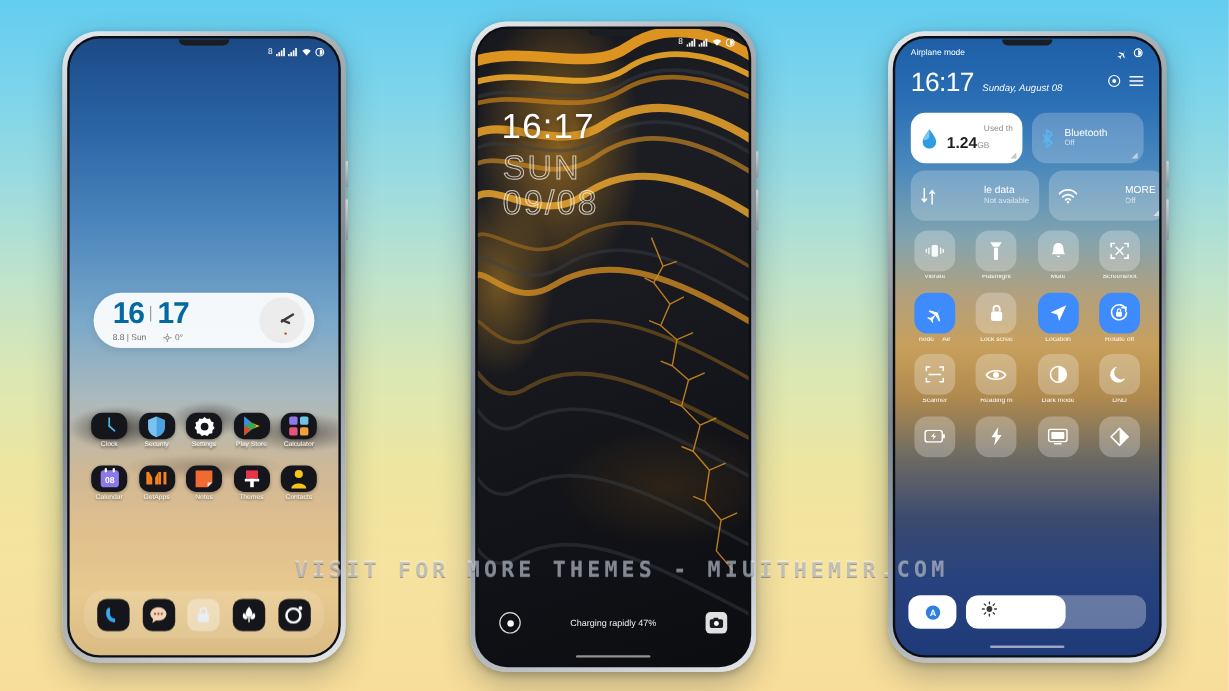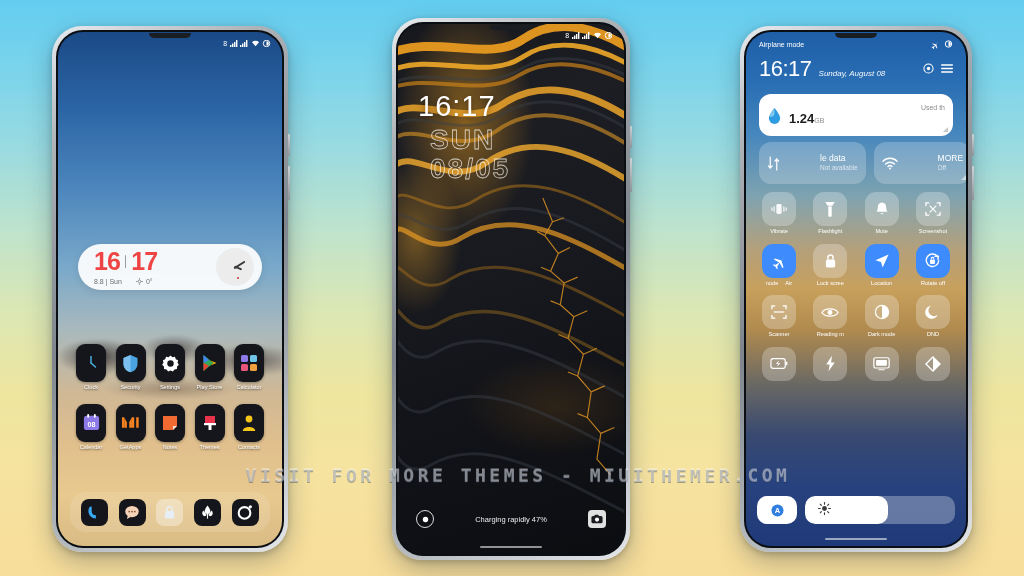--- a/index.html
+++ b/index.html
@@ -76,21 +76,21 @@
   .clock-widget {
     position: absolute; left: 20px; right: 20px; top: 212px; height: 46px;
     background: rgba(255,255,255,.92);
     border-radius: 23px;
     display: flex; align-items: center;
     padding: 0 8px 0 16px;
     box-shadow: 0 2px 8px rgba(0,0,0,.10);
   }
   .cw-left { flex: 1; }
   .cw-time { display: flex; align-items: baseline; gap: 3px; }
-  .cw-hh, .cw-mm { font-size: 25px; font-weight: 700; color: #ef4444; letter-spacing: -1px; line-height: 1; }
+  .cw-hh, .cw-mm { font-size: 25px; font-weight: 700; color: #0369a1; letter-spacing: -1px; line-height: 1; }
   .cw-sep { width: 1.5px; height: 13px; background: #9a9a9a; border-radius: 1px; margin: 0 2px; align-self: center; }
   .cw-sub { display: flex; align-items: center; gap: 14px; margin-top: 4px; }
   .cw-date { font-size: 7px; color: #6d6d6d; }
   .cw-wx { display: flex; align-items: center; gap: 3px; font-size: 7px; color: #6d6d6d; }
   .cw-dial {
     width: 38px; height: 38px; border-radius: 50%;
     background: #ececec; position: relative; flex: none;
   }
   .cw-hand {
     position: absolute; left: 50%; top: 50%; width: 13px; height: 1.6px;
@@ -103,21 +103,21 @@
     background: #3b3b3b; transform-origin: 1px 50%;
     transform: rotate(22deg) translate(-1px,-50%);
     border-radius: 1px;
   }
   .cw-dot { position: absolute; left: 56%; top: 76%; width: 2px; height: 2px; background: #c0392b; border-radius: 50%; }
 
   .app-grid { position: absolute; left: 14px; right: 14px; top: 312px; }
   .app-row { display: flex; justify-content: space-between; margin-bottom: 13px; }
   .app { width: 38px; text-align: center; }
   .app-ico {
-    width: 30px; height: 38px; margin: 0 auto 3px;
+    width: 30px; height: 22px; margin: 0 auto 3px;
     border-radius: 9px; background: #14161c;
     display: flex; align-items: center; justify-content: center;
     box-shadow: 0 1px 3px rgba(0,0,0,.35);
     overflow: hidden; position: relative;
   }
   .app-lbl { font-size: 5.6px; color: #fff; text-shadow: 0 1px 2px rgba(0,0,0,.65); line-height: 1; }
 
   .dock {
     position: absolute; left: 12px; right: 12px; bottom: 14px; height: 40px;
     background: rgba(255,255,255,.12);
@@ -141,22 +141,22 @@
       radial-gradient(ellipse 110px 190px at 30% 18%, rgba(240,160,30,.50), transparent 62%),
       radial-gradient(ellipse 70px 120px at 8% 40%, rgba(245,170,40,.40), transparent 65%),
       linear-gradient(162deg,#17181d 0%,#1d1e23 20%,#191a1f 44%,#121318 70%,#0c0d11 100%);
   }
   .lock-time {
     position: absolute; left: 20px; top: 68px;
     font-size: 29px; font-weight: 300; color: #fff;
     letter-spacing: 1px; line-height: 1; text-shadow: 0 1px 6px rgba(0,0,0,.5);
   }
   .lock-dow, .lock-date {
-    position: absolute; left: 32px;
-    font-size: 28px; font-weight: 700; line-height: .96;
+    position: absolute; left: 21px;
+    font-size: 28px; font-weight: 400; line-height: .96;
     letter-spacing: 2px;
     color: transparent;
     text-align: right;
     -webkit-text-stroke: .8px rgba(255,255,255,.72);
   }
   .lock-dow { top: 103px; }
   .lock-date { top: 132px; }
   .lock-bottom {
     position: absolute; left: 0; right: 0; bottom: 26px;
     display: flex; align-items: center; justify-content: space-between;
@@ -532,21 +532,21 @@
           <path d="M4.5 6.2 L1 2.2 A5 5 0 0 1 8 2.2 Z" fill="#fff"></path>
         </svg>
         <svg class="sb-icon" width="9" height="7" viewBox="0 0 9 7">
           <circle cx="4.5" cy="3.5" r="3.2" fill="none" stroke="#fff" stroke-width="1"></circle>
           <path d="M4.5 1.2 A2.3 2.3 0 0 1 4.5 5.8 Z" fill="#fff"></path>
         </svg>
       </div>
 
       <div class="lock-time">16:17</div>
       <div class="lock-dow">SUN</div>
-      <div class="lock-date">08/05</div>
+      <div class="lock-date">09/08</div>
 
       <div class="lock-bottom">
         <div class="lb-btn">
           <svg width="9" height="9" viewBox="0 0 10 10">
               <circle cx="5" cy="5" r="3" fill="#fff"></circle>
             </svg>
         </div>
         <div class="charge-txt">Charging rapidly 47%</div>
         <div class="lb-btn sq">
           <svg width="12" height="10" viewBox="0 0 14 11">
@@ -603,20 +603,32 @@
         <div class="cc-card on">
           <svg width="15" height="17" viewBox="0 0 16 18">
             <path d="M8 1 C8 1 14 8 14 12 A6 6 0 0 1 2 12 C2 8 8 1 8 1 Z" fill="#2f9be0"></path>
             <path d="M8 1 C8 1 4 6 2.6 10 C4.8 11 7.4 10 8 7 Z" fill="#7ec8f0"></path>
           </svg>
           <div class="cc-card-txt">
             <div class="cc-card-title">Used th</div>
             <div class="cc-card-sub">
               <span>1.24</span><span style="font-size:7px;color:#8d8d8d;font-weight:400;">GB</span>
             </div>
+          </div>
+          <span class="cc-corner"></span>
+        </div>
+        <div class="cc-card off">
+          <svg width="12" height="17" viewBox="0 0 12 18">
+            <path d="M4 1 L9 5.5 L4 10 L4 1 M4 8 L9 12.5 L4 17 L4 8" fill="none" stroke="#5ab4ec" stroke-width="1.6" stroke-linejoin="round"></path>
+            <line x1="1" y1="5.5" x2="6" y2="12.5" stroke="#5ab4ec" stroke-width="1.6"></line>
+            <line x1="1" y1="12.5" x2="6" y2="5.5" stroke="#5ab4ec" stroke-width="1.6"></line>
+          </svg>
+          <div class="cc-card-txt">
+            <div class="cc-card-title">Bluetooth</div>
+            <div class="cc-card-sub">Off</div>
           </div>
           <span class="cc-corner"></span>
         </div>
       </div>
 
       <div class="cc-row2">
         <div class="cc-card">
           <svg width="13" height="15" viewBox="0 0 14 16">
             <path d="M3.5 1 V13 M3.5 13 L1.5 10.5 M3.5 13 L5.5 10.5" fill="none" stroke="#fff" stroke-width="1.3" stroke-linecap="round"></path>
             <path d="M10.5 15 V3 M10.5 3 L8.5 5.5 M10.5 3 L12.5 5.5" fill="none" stroke="#fff" stroke-width="1.3" stroke-linecap="round"></path>

